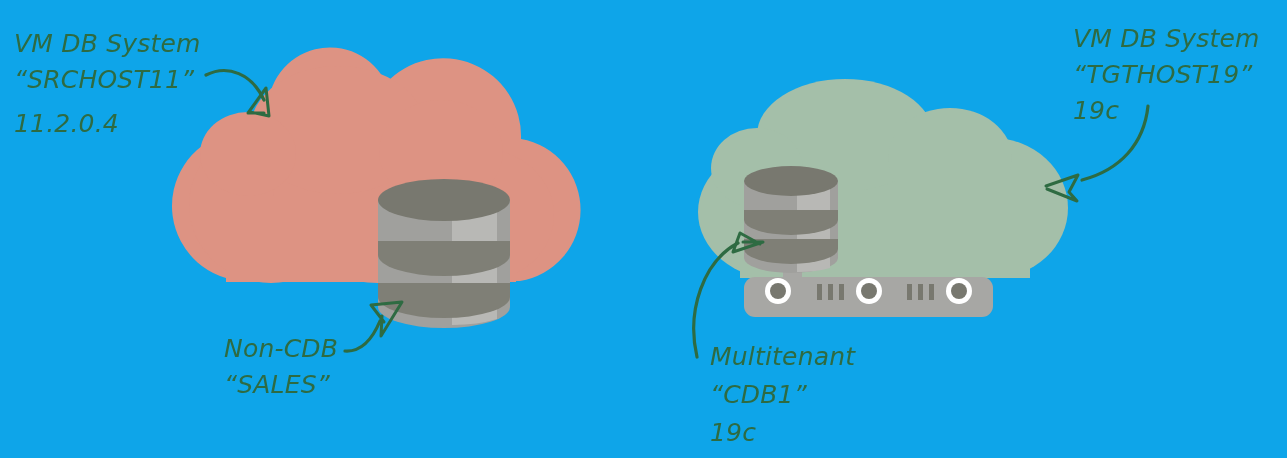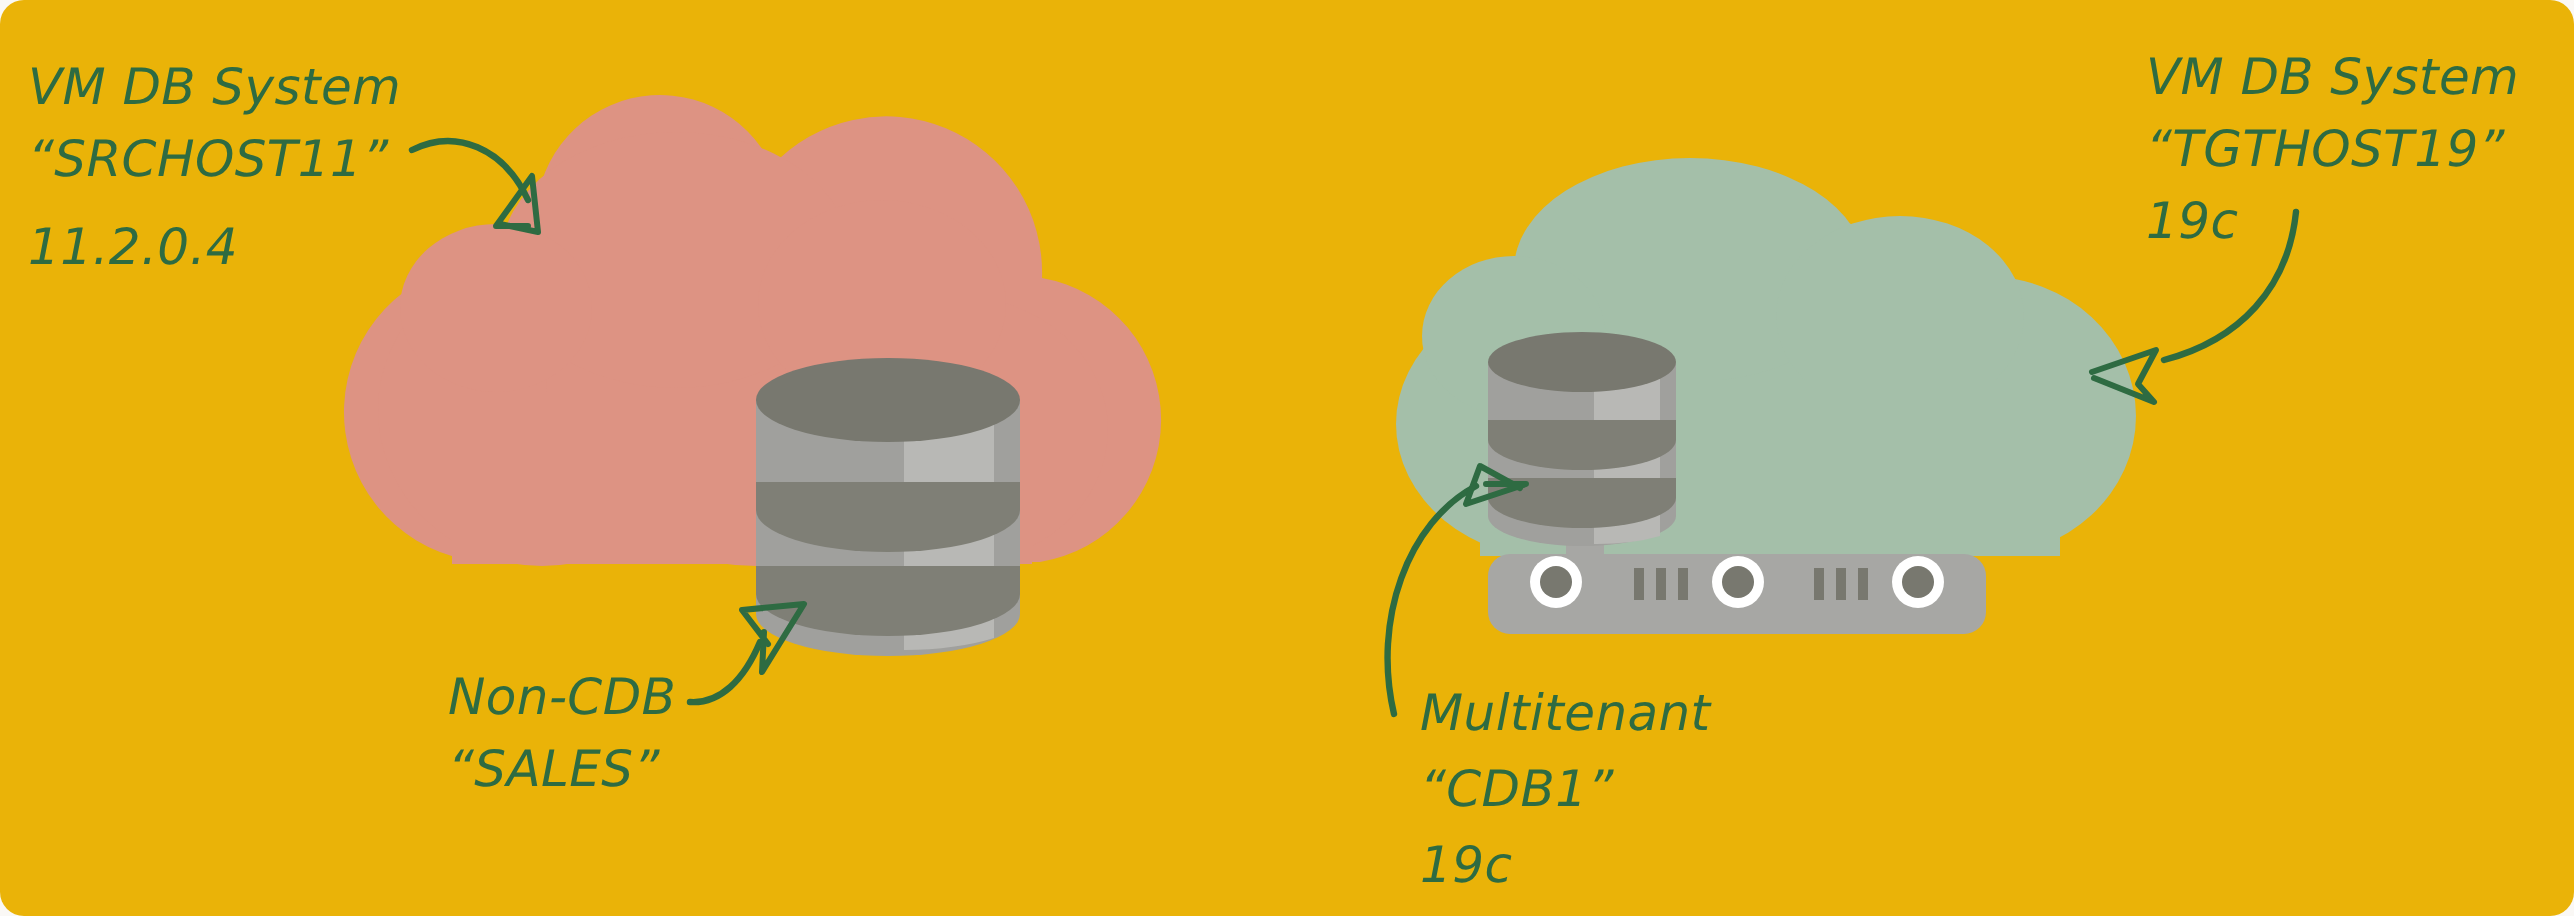--- a/index.html
+++ b/index.html
@@ -7,23 +7,22 @@
     padding: 0;
     background: #faf8f5;
   }
   body {
     font-family: "DejaVu Sans", sans-serif;
   }
   #canvas {
     position: relative;
     width: 1287px;
     height: 458px;
-    background: #eab308;
+    background: #0ea5e9;
     overflow: hidden;
-    border-radius: 12px;
   }
   #canvas svg.layer {
     position: absolute;
     left: 0;
     top: 0;
     width: 1287px;
     height: 458px;
   }
   .anno-text {
     font-family: "DejaVu Sans", sans-serif;

